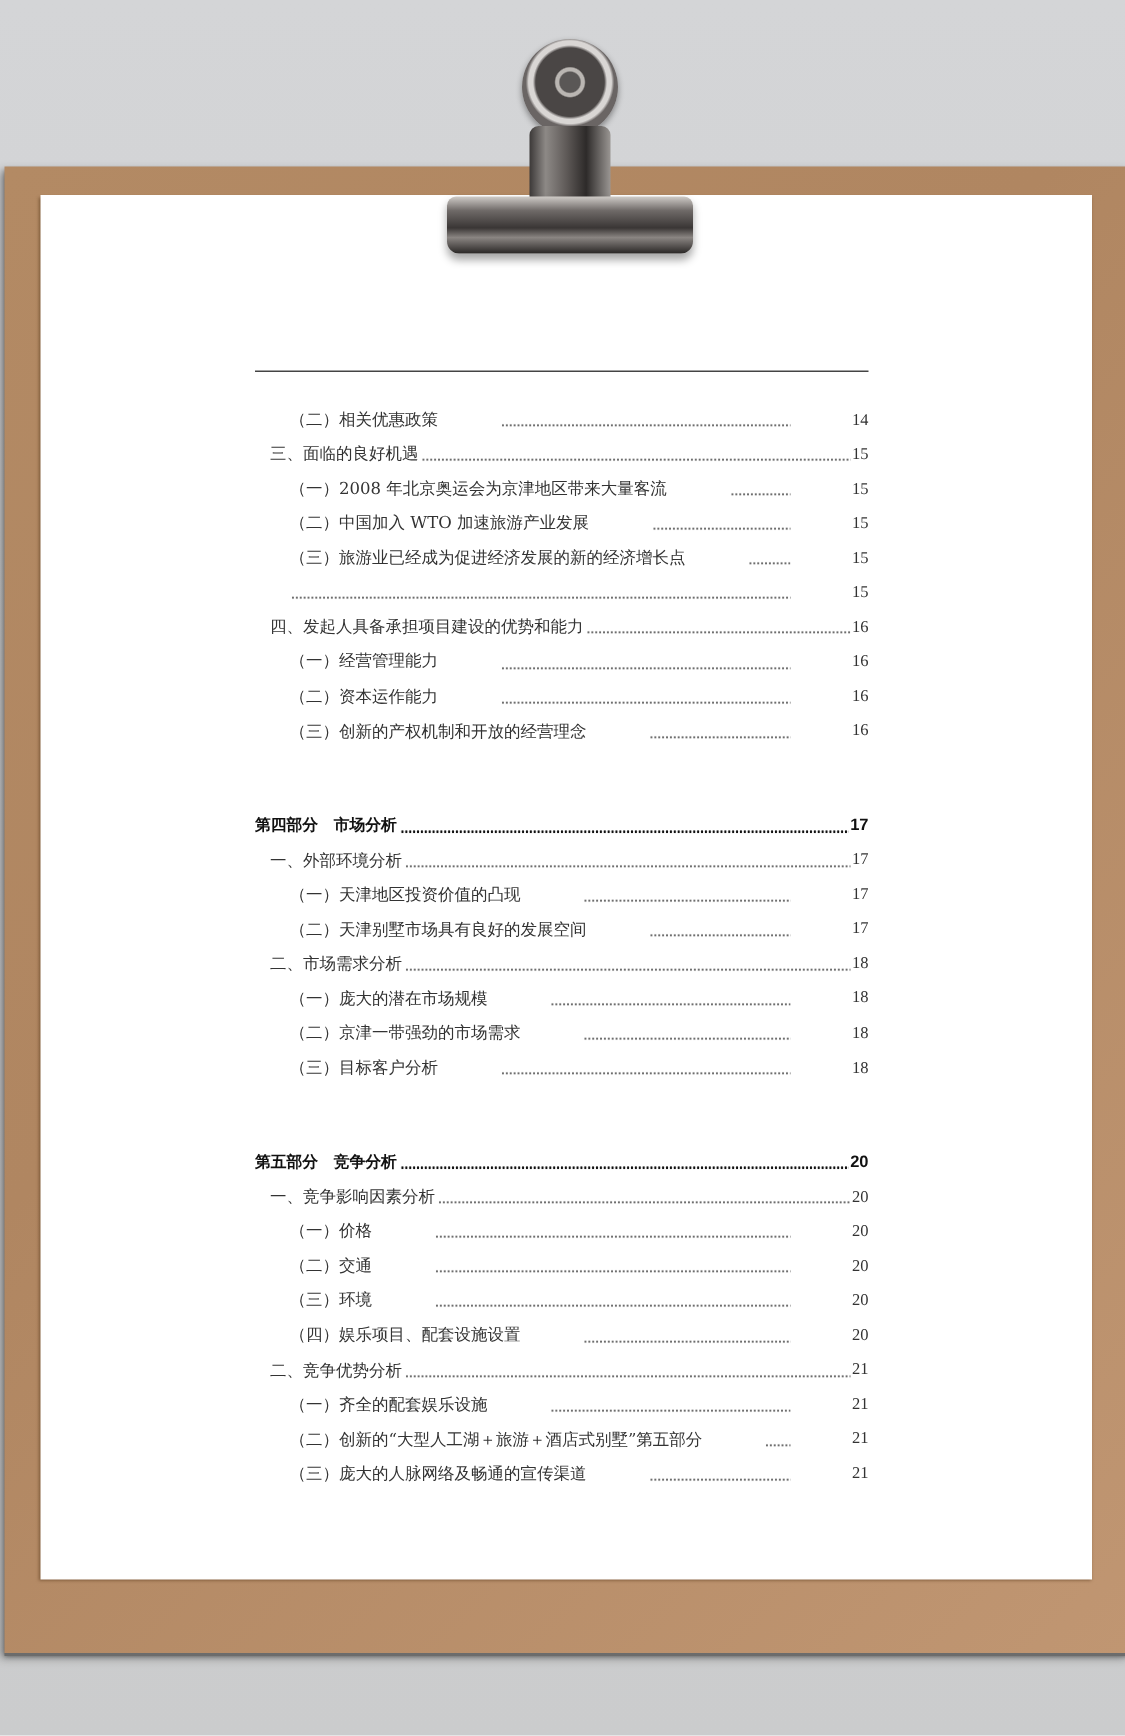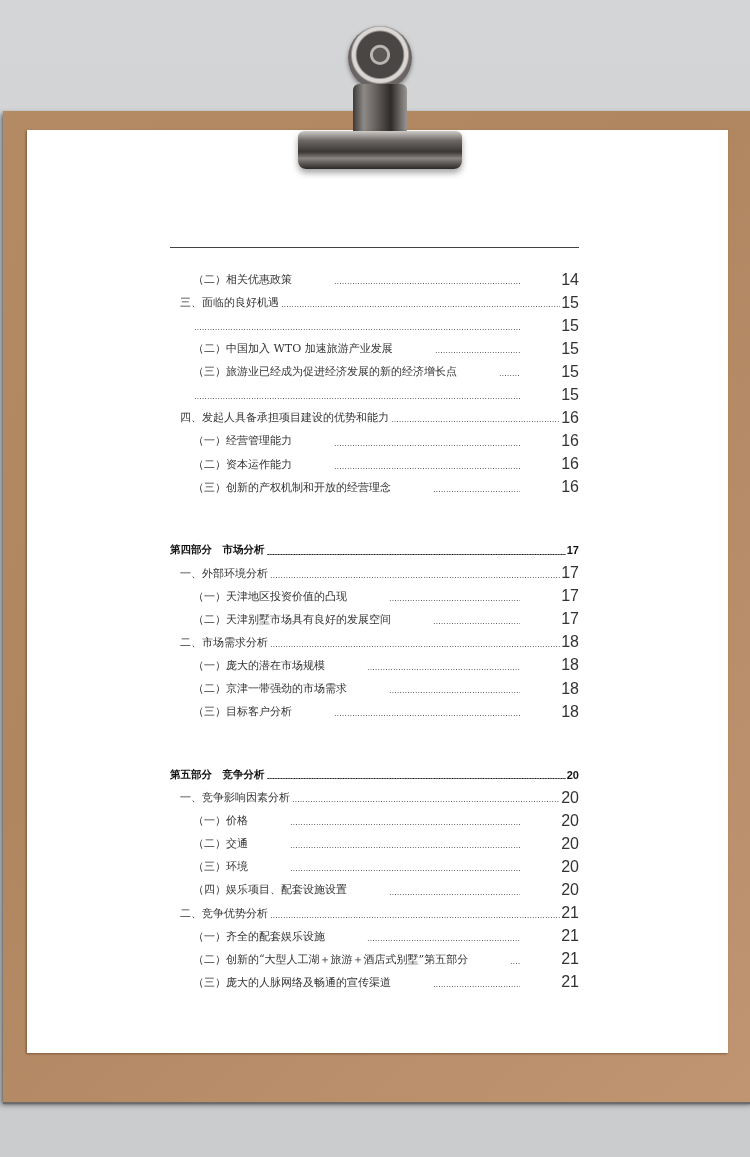--- a/index.html
+++ b/index.html
@@ -46,21 +46,21 @@
     .row {
       position: relative; height: 23.07px; display: flex; align-items: center;
       font-size: 11px; color: #333; white-space: nowrap; overflow: hidden;
     }
     .row .lbl { flex: 0 0 auto; background: #fff; padding-right: 1px; z-index: 1; }
     .row .dots {
       flex: 1 1 auto; height: 11px; margin: 0 1px; align-self: flex-end; margin-bottom: 6px;
       background-image: radial-gradient(circle, #555 0.55px, transparent 0.8px);
       background-size: 2.6px 3px; background-repeat: repeat-x; background-position: 0 bottom;
     }
-    .row .pg { flex: 0 0 auto; font-size: 16px; font-family: Liberation Sans, sans-serif; }
+    .row .pg { flex: 0 0 auto; font-size: 11px; font-family: Liberation Serif, serif; }
     .row.l1 { font-weight: bold; color: #111; font-family: "DejaVu Sans", sans-serif; font-size: 10.5px; margin-top: 40px; }
     .row.l1 .pg { font-weight: bold; font-family: "Liberation Sans", sans-serif; font-size: 11px; }
     .row.l1 .dots { background-image: radial-gradient(circle, #111 0.75px, transparent 1px); }
     .row.l2 { padding-left: 10px; }
     .row.l3 { padding-left: 23px; gap: 40px; }
   </style>
 </head>
 <body>
 
 <div class="board"></div>
@@ -80,20 +80,21 @@
       <span class="lbl">（二）相关优惠政策</span>
       <span class="dots"></span>
       <span class="pg">14</span>
     </div>
   <div class="row l2">
       <span class="lbl">三、面临的良好机遇</span>
       <span class="dots"></span>
       <span class="pg">15</span>
     </div>
   <div class="row l3">
+      <span class="lbl">（一）2008 年北京奥运会为京津地区带来大量客流</span>
       <span class="dots"></span>
       <span class="pg">15</span>
     </div>
   <div class="row l3">
       <span class="lbl">（二）中国加入 WTO 加速旅游产业发展</span>
       <span class="dots"></span>
       <span class="pg">15</span>
     </div>
   <div class="row l3">
       <span class="lbl">（三）旅游业已经成为促进经济发展的新的经济增长点</span>

